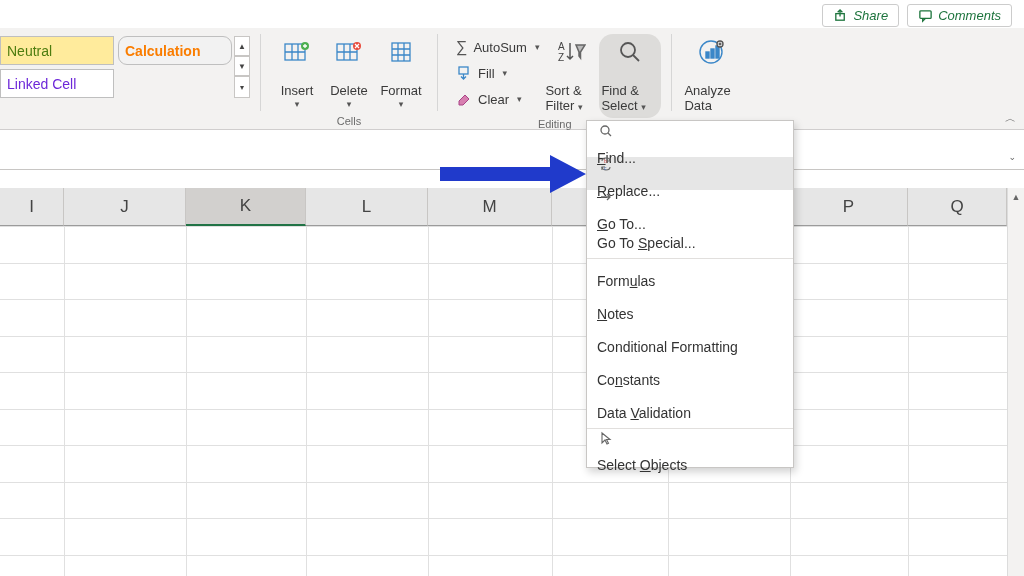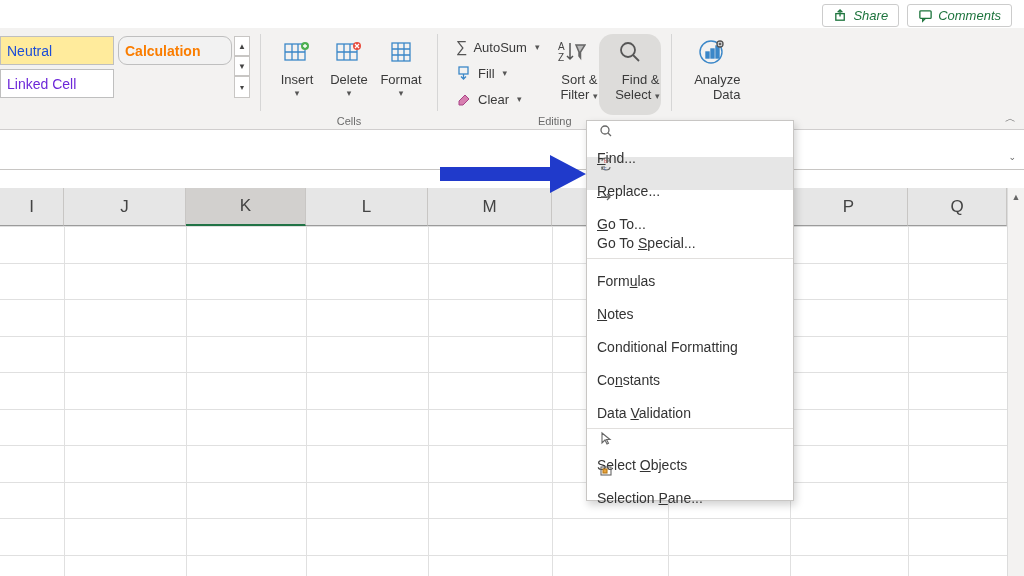--- a/index.html
+++ b/index.html
@@ -62,21 +62,21 @@
     grid-template-rows: 29px 29px;
     gap: 4px;
   }
   .style-swatch {
     border: 1px solid #bfbfbf;
     padding: 3px 6px;
     font-size: 14px;
     display: flex;
     align-items: center;
   }
-  .sw-neutral { background: #ffeb9c; color: #1d4ed8; }
+  .sw-neutral { background: #ffeb9c; color: #4d7c0f; }
   .sw-calc { background: #f2f2f2; color: #fa7d00; font-weight: bold; border-radius: 9px; }
   .sw-linked { background: #fff; color: #6d28d9; }
   .sw-note { background: #ffffcc; color: #333; }
   .styles-spin {
     margin-left: 2px;
     display: flex;
     flex-direction: column;
     gap: 0;
   }
   .spin-btn {
@@ -121,21 +121,21 @@
     align-items: center;
     justify-content: flex-start;
     width: 52px;
     padding: 4px 2px;
     font-size: 13px;
     color: #3a3a3a;
     cursor: pointer;
   }
   .big-btn.active { background: #dddcda; border-radius: 14px; }
   .big-btn .ico { height: 28px; display:flex;align-items:center;justify-content:center; }
-  .big-btn .lbl { text-align:right; line-height: 1.15; margin-top:7px; }
+  .big-btn .lbl { text-align:left; line-height: 1.15; margin-top:18px; }
   .big-btn .caret { font-size:9px; color:#555; }
 
   .stack-col {
     display: flex;
     flex-direction: column;
     gap: 0;
     padding-left: 4px;
   }
   .slim-btn {
     display: flex;
@@ -506,26 +506,17 @@
   </div>
   <hr>
   <div class="mi">
     <span class="mi-ico">
         <svg width="14" height="14" viewBox="0 0 14 14" fill="none" stroke="#666" stroke-width="1.1">
           <path d="M3 2 3 12 6 9 8 13 9.5 12.3 7.5 8.5 11 8.5 Z" fill="#fff"></path>
         </svg>
       </span>
     <span class="mi-lbl">Select <u>O</u>bjects</span>
   </div>
-  <div class="mi">
-    <span class="mi-ico">
-        <svg width="14" height="14" viewBox="0 0 14 14" fill="none" stroke="#666" stroke-width="1.1">
-          <rect x="2" y="3" width="10" height="8"></rect>
-          <rect x="4" y="5" width="4" height="4" fill="#e8a33d" stroke="#b77817"></rect>
-        </svg>
-      </span>
-    <span class="mi-lbl">Selection <u>P</u>ane...</span>
-  </div>
 </div>
 
 <svg class="arrow" viewBox="0 0 146 38">
   <path d="M0 12 L110 12 L110 0 L146 19 L110 38 L110 26 L0 26 Z" fill="#203acb"></path>
 </svg>
 
 </body></html>

